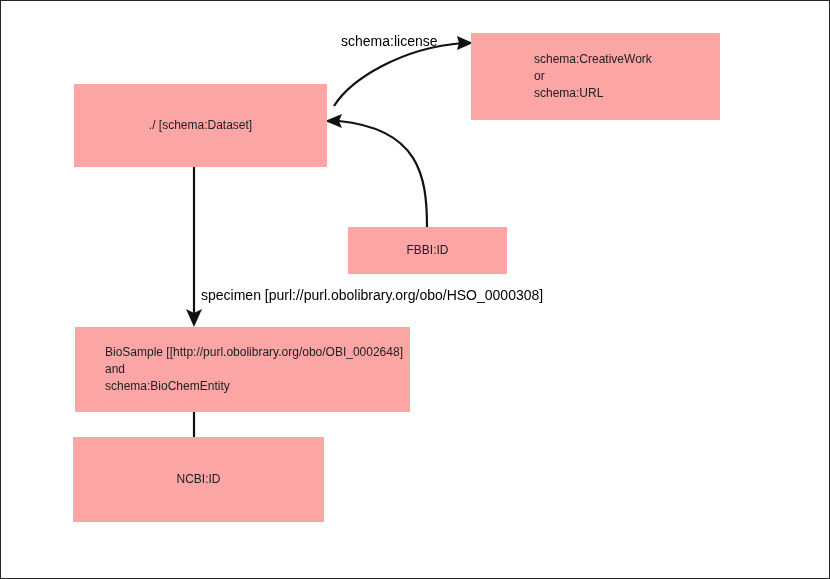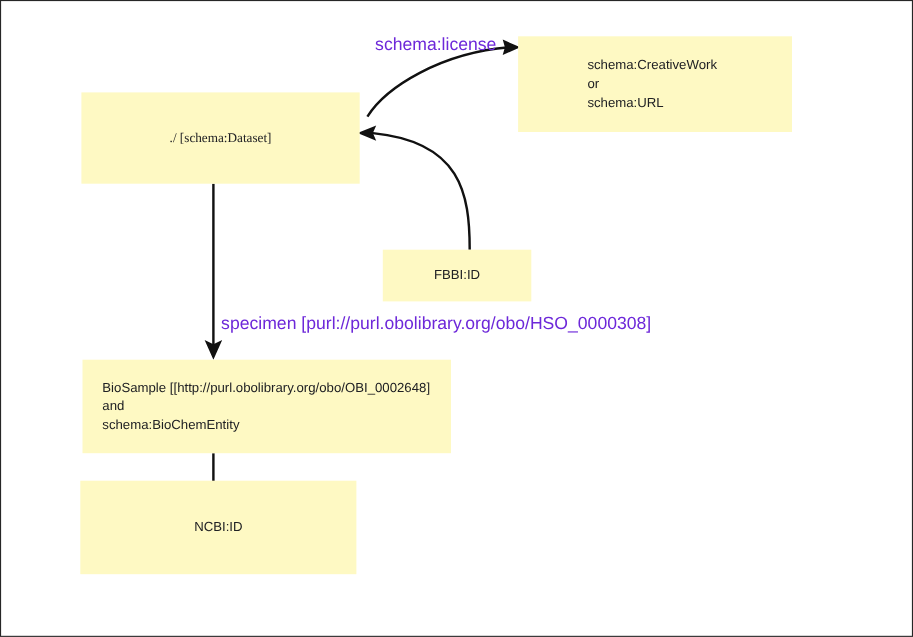--- a/index.html
+++ b/index.html
@@ -12,51 +12,51 @@
     width: 830px;
     height: 579px;
     background: #ffffff;
     border: 1px solid #262626;
     box-sizing: border-box;
     overflow: hidden;
     font-family: "Liberation Sans", sans-serif;
   }
   .node {
     position: absolute;
-    background: #fef9c3;
+    background: #fca5a5;
     color: #202124;
     font-size: 12px;
     line-height: 17px;
     box-sizing: border-box;
     white-space: pre-line;
   }
   .node.center {
     display: flex;
     align-items: center;
     justify-content: center;
     text-align: center;
   }
   .node.padleft {
     display: flex;
     align-items: center;
     justify-content: flex-start;
-    padding-left: 18px;
+    padding-left: 30px;
     text-align: left;
   }
   .node.indent {
     display: flex;
     align-items: center;
     justify-content: flex-start;
     padding-left: 63px;
     text-align: left;
   }
   .edge-label {
     position: absolute;
-    color: #6d28d9;
-    font-size: 16px;
+    color: #000000;
+    font-size: 14px;
     line-height: 16px;
     white-space: pre-line;
     text-align: left;
   }
   svg.wires {
     position: absolute;
     left: 0;
     top: 0;
     width: 830px;
     height: 579px;
@@ -85,27 +85,27 @@
     <path class="wire" d="M 426,226 C 426,175 418,128 338,120"></path>
     <polygon class="head" points="324,120 341,113 338,120 341,127"></polygon>
 
     <path class="wire" d="M 193,166 L 193,314"></path>
     <polygon class="head" points="193,326 185,308 193,312 201,308"></polygon>
 
     <path class="wire" d="M 193,411 L 193,449"></path>
     <polygon class="head" points="193,461 185,443 193,447 201,443"></polygon>
   </svg>
 
-  <div class="node center" style="left:73px; top:83px; width:253px; height:83px;font-family:Liberation Serif, serif;">./ [schema:Dataset]</div>
+  <div class="node center" style="left:73px; top:83px; width:253px; height:83px;">./ [schema:Dataset]</div>
 
   <div class="node indent" style="left:470px; top:32px; width:249px; height:87px;">schema:CreativeWork
 or
 schema:URL</div>
 
-  <div class="node center" style="left:347px; top:226px; width:135px; height:47px;">FBBI:ID</div>
+  <div class="node center" style="left:347px; top:226px; width:159px; height:47px;">FBBI:ID</div>
 
   <div class="node padleft" style="left:74px; top:326px; width:335px; height:85px;">BioSample [[http://purl.obolibrary.org/obo/OBI_0002648]
 and
 schema:BioChemEntity</div>
 
   <div class="node center" style="left:72px; top:436px; width:251px; height:85px;">NCBI:ID</div>
 
   <div class="edge-label" style="left:340px; top:32px;">schema:license</div>
 
 

